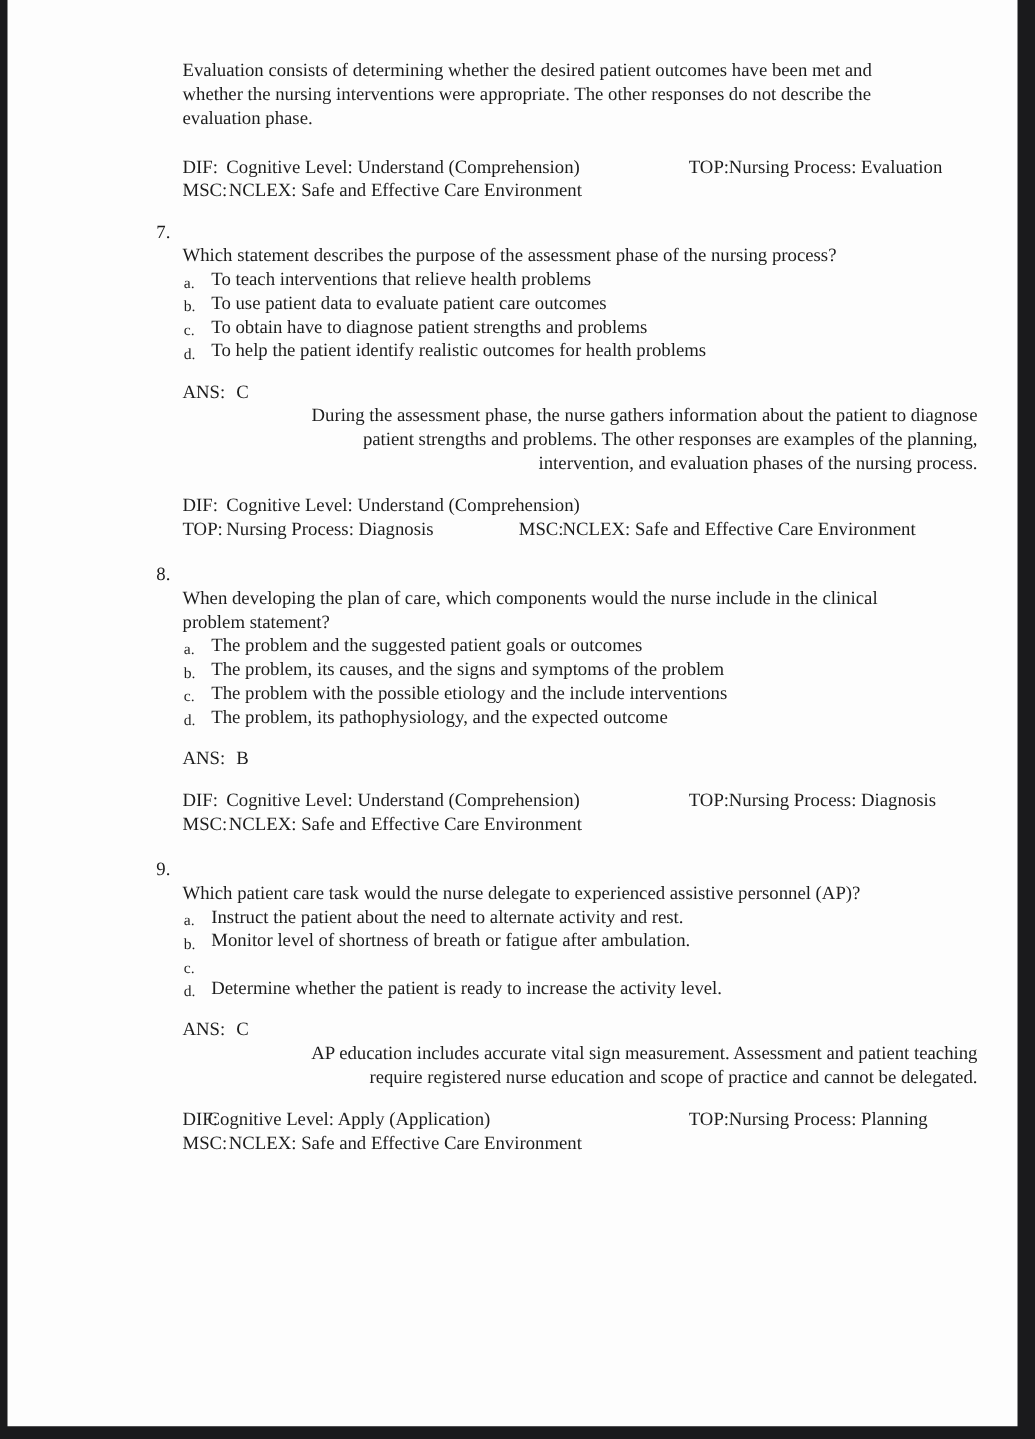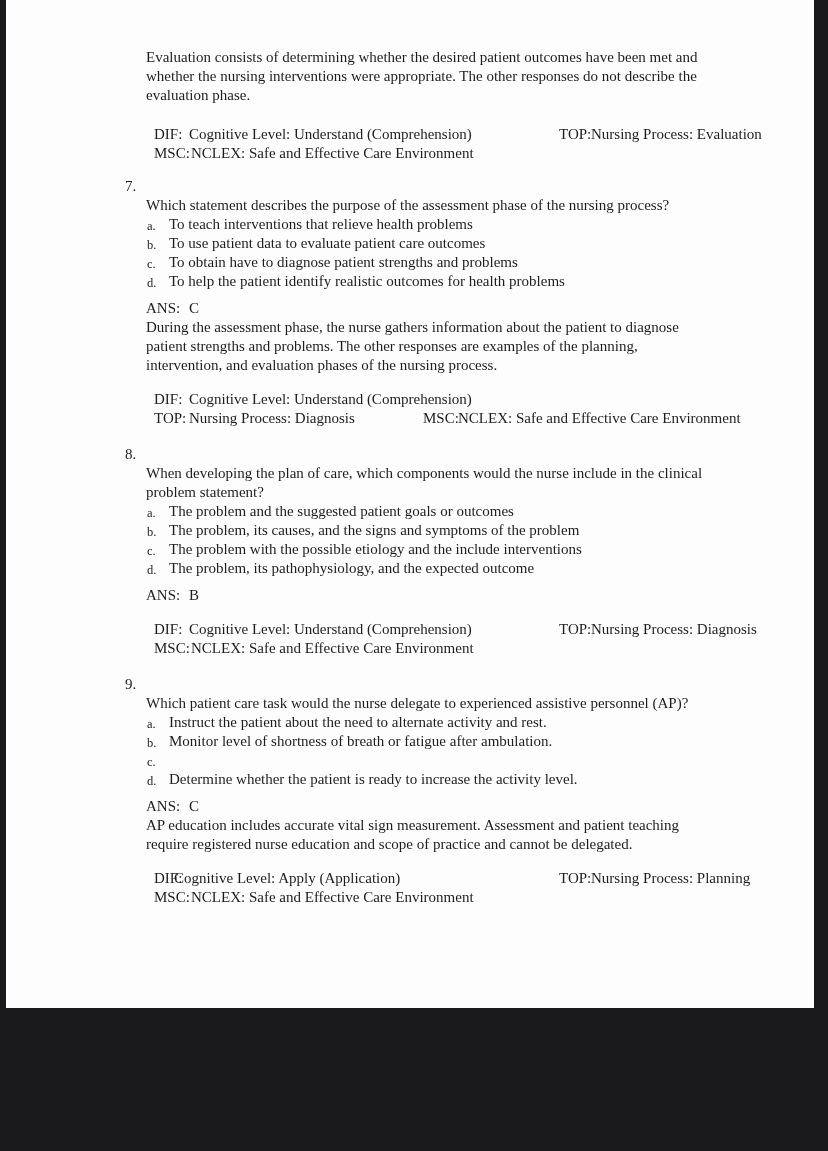--- a/index.html
+++ b/index.html
@@ -2,39 +2,39 @@
 <html><head>
 <meta charset="utf-8">
 <style>
   html,body { margin:0; padding:0; background:#101012; }
   .screen {
     position:relative; width:828px; height:1151px;
     background:#1a1a1c; overflow:hidden;
     font-family:"Liberation Serif", serif;
   }
   .page {
-    position:absolute; left:6px; top:0; width:808px; height:1008px;
+    position:absolute; left:6px; top:0; width:808px; height:1141px;
     background:#fdfdfd;
   }
   .content {
     position:absolute; left:140px; top:48px; width:636px;
     font-size:15px; line-height:19px; color:#1d1d1d;
   }
   .para { white-space:pre-line; margin:0; }
   .meta { margin-top:20px; }
   .meta-tight { margin-top:15px; }
   .mrow { position:relative; height:19px; }
-  .mrow span { position:absolute; top:0; white-space:nowrap;margin-left:8px; }
+  .mrow span { position:absolute; top:0; white-space:nowrap; }
   .question { margin-top:14px; }
   .question.later { margin-top:17px; }
   .qstem { position:relative; white-space:pre-line; }
   .qnum { position:absolute; left:-21px; top:0; }
   .opt { position:relative; padding-left:23px; height:19px; }
   .opt .letter { position:absolute; left:1px; top:2px; font-size:12.5px; }
-  .ansblock { margin-top:8px; }
+  .ansblock { margin-top:14px;text-align:right; }
   .ansrow { position:relative; height:19px; }
   .ansrow span { position:absolute; top:0; white-space:nowrap; }
   .rationale { white-space:pre-line; }
 </style>
 </head>
 <body>
 
 <div class="screen">
   <div class="page">
     <div class="content">

